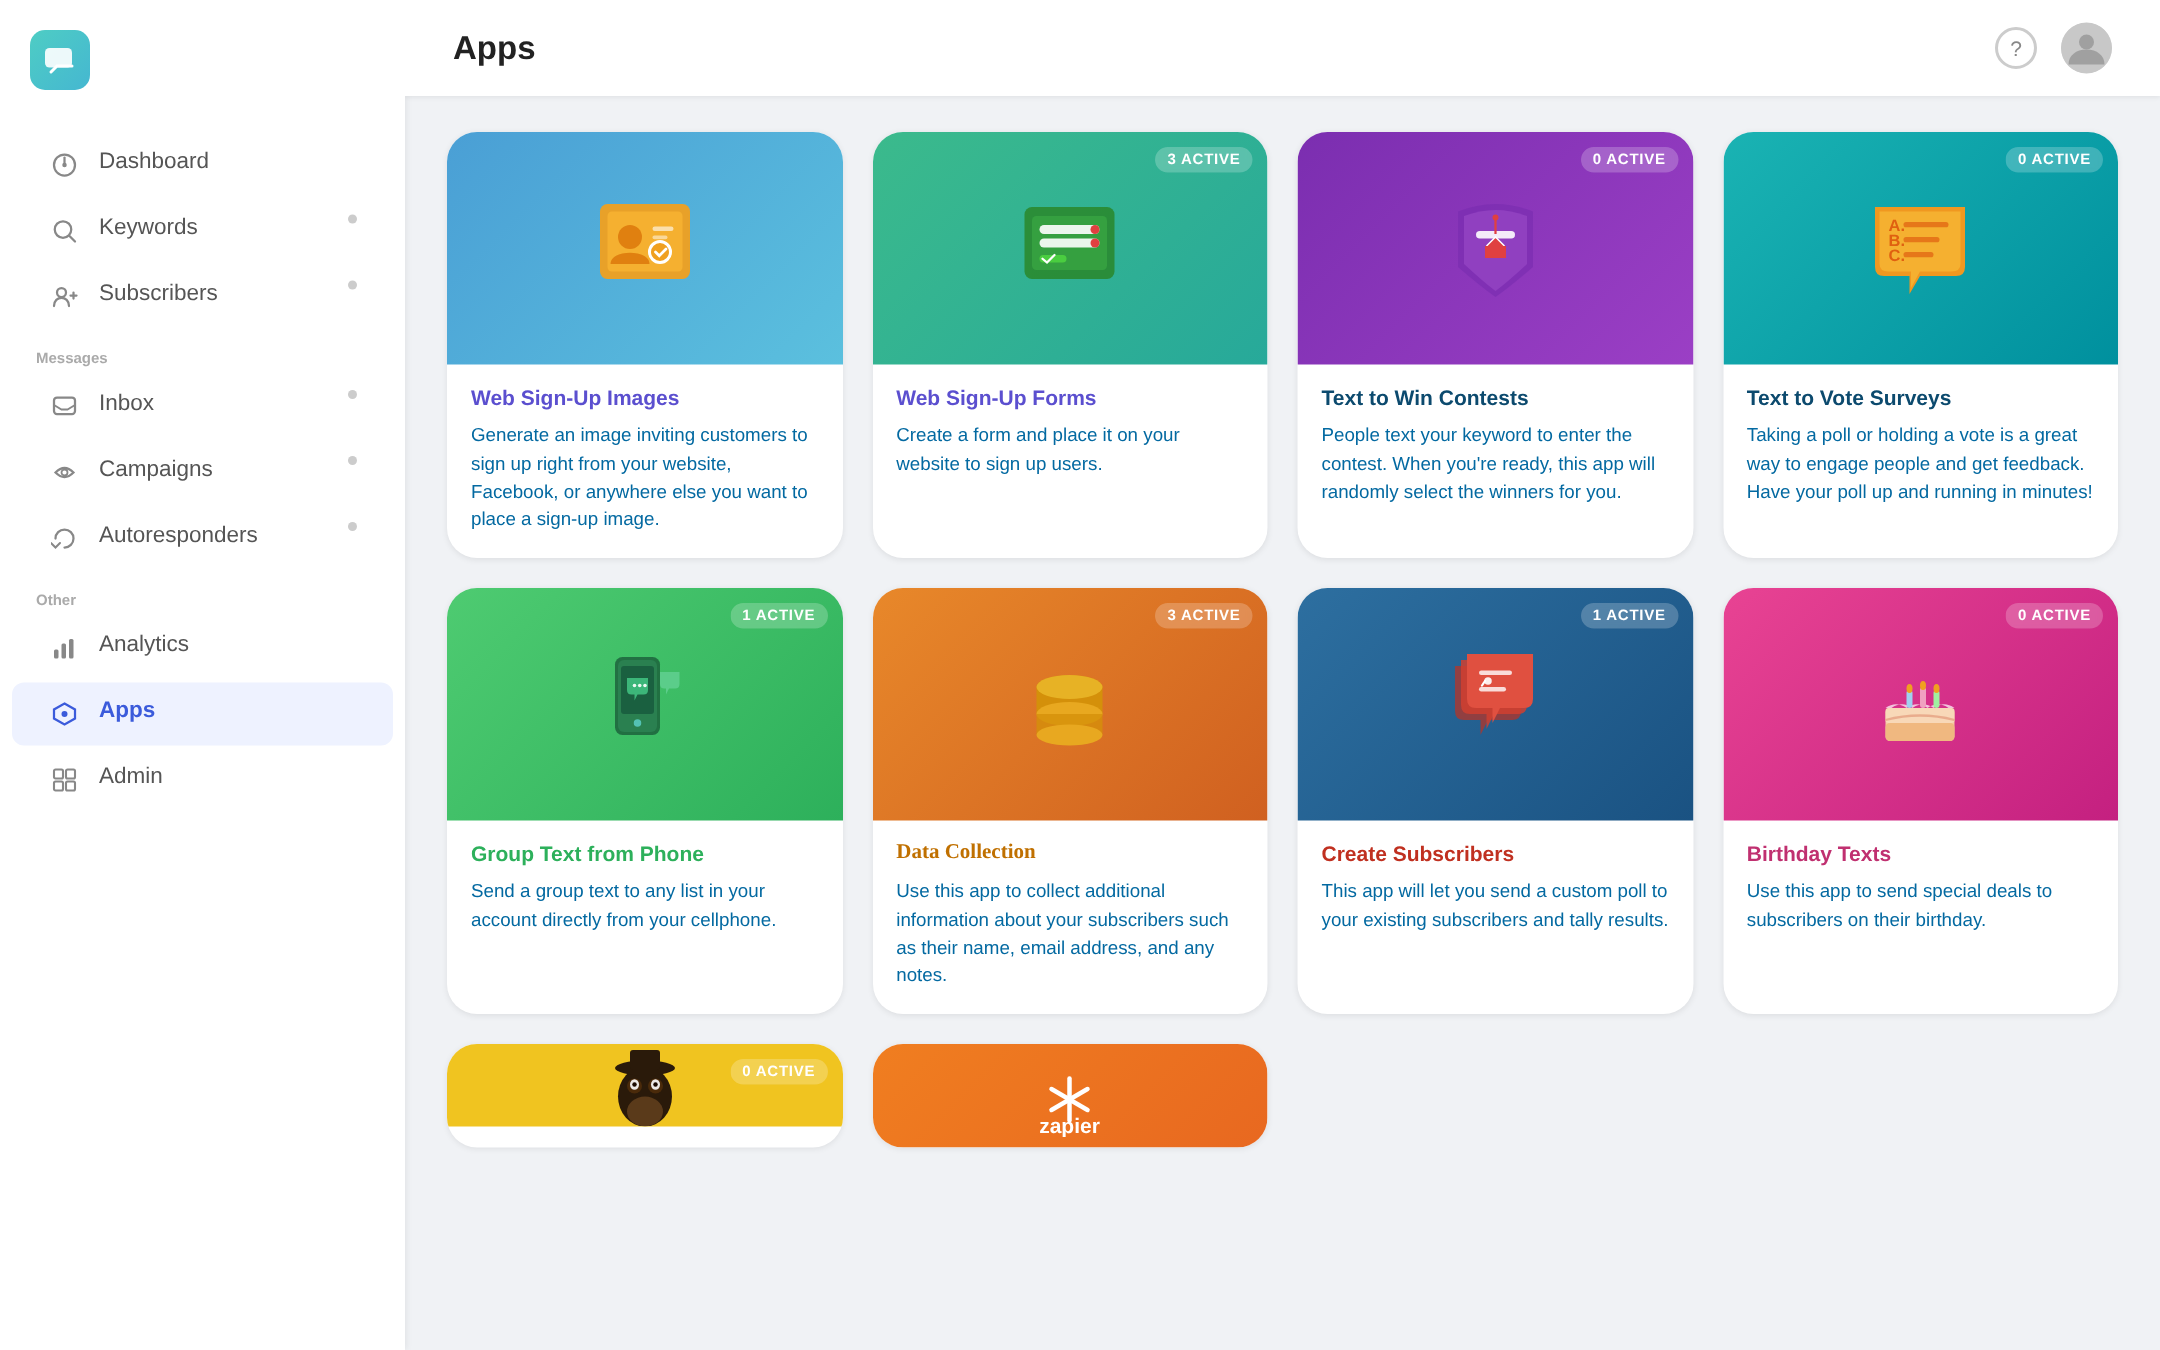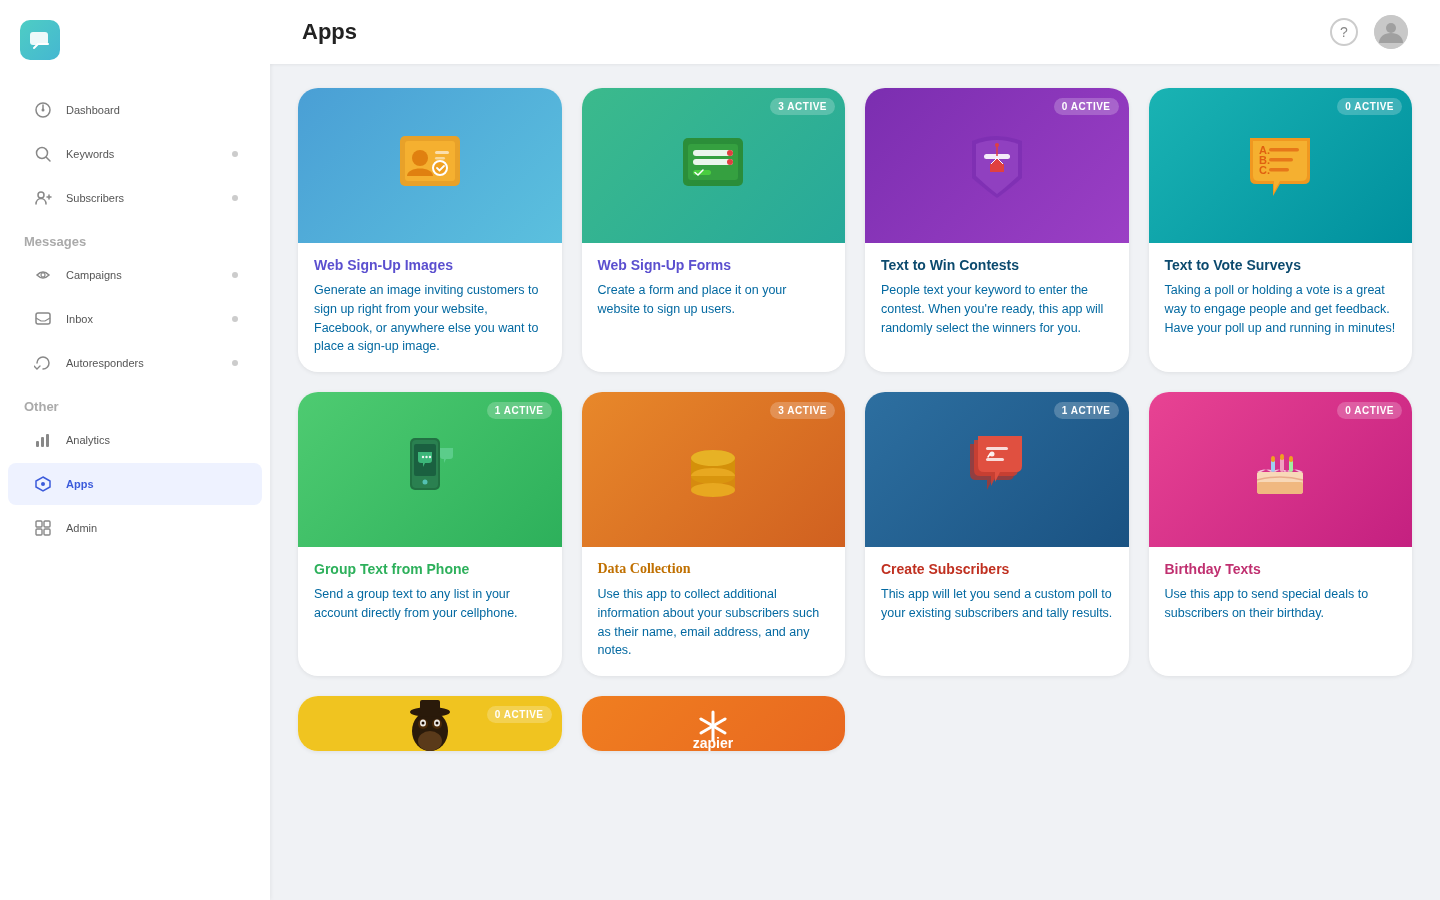--- a/index.html
+++ b/index.html
@@ -20,43 +20,43 @@
       padding: 0 20px 28px 20px;
     }
     .logo-icon {
       width: 40px; height: 40px;
       background: linear-gradient(135deg, #4ecdc4, #45b7d1);
       border-radius: 10px;
       display: flex; align-items: center; justify-content: center;
       color: white; font-size: 20px; font-weight: bold;
     }
     .sidebar-nav-item {
-      display: flex; align-items: center;
+      display: flex; align-items: flex-start;
       padding: 10px 24px;
       cursor: pointer;
       color: #555;
-      font-size: 11px;
+      font-size: 15px;
       position: relative;
       border-radius: 8px;
       margin: 1px 8px;
       transition: background 0.15s;
     }
     .sidebar-nav-item.active { background: #eef2ff; color: #3b5bdb; font-weight: 600; }
     .sidebar-nav-item .nav-icon {
       width: 22px; height: 22px; margin-right: 12px;
       display: flex; align-items: center; justify-content: center;
       flex-shrink: 0;
     }
     .sidebar-nav-item .dot {
       width: 6px; height: 6px;
       background: #ccc; border-radius: 50%;
       margin-left: auto;
     }
     .sidebar-section-label {
-      font-size: 13px; color: #aaa; font-weight: 600;
+      font-size: 10px; color: #aaa; font-weight: 600;
       padding: 14px 28px 4px 24px;
       text-transform: none;
       letter-spacing: 0;
     }
 
     
     #main {
       flex: 1;
       display: flex;
       flex-direction: column;
@@ -204,36 +204,36 @@
     </span>
     <span>Subscribers</span>
     <span class="dot"></span>
   </div>
 
   <div class="sidebar-section-label">Messages</div>
 
   <div class="sidebar-nav-item">
     <span class="nav-icon">
       <svg width="18" height="18" viewBox="0 0 18 18" fill="none">
+        <rect x="2" y="3" width="14" height="11" rx="2" stroke="#888" stroke-width="1.5" fill="none"></rect>
+        <path d="M2 8 L7 11 L11 11 L16 8" stroke="#888" stroke-width="1.2" fill="none"></path>
+      </svg>
+    </span>
+    <span>Inbox</span>
+    <span class="dot"></span>
+  </div>
+
+  <div class="sidebar-nav-item">
+    <span class="nav-icon">
+      <svg width="18" height="18" viewBox="0 0 18 18" fill="none">
         <path d="M3 9 Q9 3 15 9 Q9 15 3 9Z" stroke="#888" stroke-width="1.5" fill="none"></path>
         <circle cx="9" cy="9" r="2" stroke="#888" stroke-width="1.2" fill="none"></circle>
       </svg>
     </span>
     <span>Campaigns</span>
-    <span class="dot"></span>
-  </div>
-
-  <div class="sidebar-nav-item">
-    <span class="nav-icon">
-      <svg width="18" height="18" viewBox="0 0 18 18" fill="none">
-        <rect x="2" y="3" width="14" height="11" rx="2" stroke="#888" stroke-width="1.5" fill="none"></rect>
-        <path d="M2 8 L7 11 L11 11 L16 8" stroke="#888" stroke-width="1.2" fill="none"></path>
-      </svg>
-    </span>
-    <span>Inbox</span>
     <span class="dot"></span>
   </div>
 
   <div class="sidebar-nav-item">
     <span class="nav-icon">
       <svg width="18" height="18" viewBox="0 0 18 18" fill="none">
         <path d="M3 9 A6 6 0 1 1 9 15" stroke="#888" stroke-width="1.5" fill="none" stroke-linecap="round"></path>
         <path d="M6 12 L3 15 L0 12" stroke="#888" stroke-width="1.3" fill="none" stroke-linecap="round"></path>
       </svg>
     </span>
@@ -492,21 +492,21 @@
               <circle cx="52" cy="27" r="1.5" fill="#1a0a00"></circle>
 
               <ellipse cx="45" cy="16" rx="20" ry="5" fill="#2a1a0a"></ellipse>
               <rect x="35" y="4" width="20" height="13" fill="#2a1a0a" rx="2"></rect>
             </svg>
           </div>
         </div>
       </div>
 
       <div class="app-card" style="height:auto;">
-        <div class="app-card-image bg-orange" style="height:55px; overflow:hidden;">
+        <div class="app-card-image bg-orange" style="height:69px; overflow:hidden;">
           <div class="card-svg-wrap">
             <svg width="90" height="55" viewBox="0 0 90 55">
 
               <g transform="translate(45,30)">
                 <line x1="0" y1="-14" x2="0" y2="14" stroke="white" stroke-width="3" stroke-linecap="round"></line>
                 <line x1="-12" y1="-7" x2="12" y2="7" stroke="white" stroke-width="3" stroke-linecap="round"></line>
                 <line x1="12" y1="-7" x2="-12" y2="7" stroke="white" stroke-width="3" stroke-linecap="round"></line>
               </g>
               <text x="45" y="52" text-anchor="middle" fill="white" font-size="14" font-weight="bold" font-family="sans-serif">zapier</text>
             </svg>

